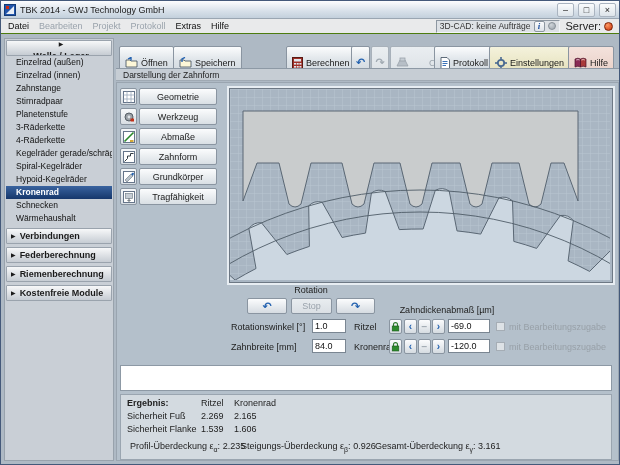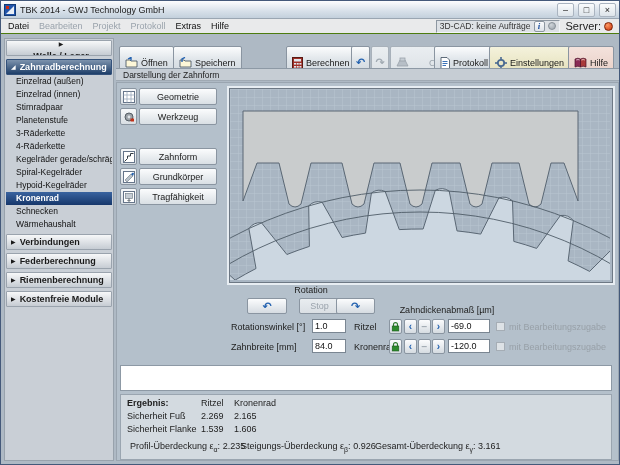--- a/index.html
+++ b/index.html
@@ -65,21 +65,21 @@
 
   
   .canvas{position:absolute;left:112px;top:5px;width:384px;height:195px;border:1px solid #6d7884;
     box-shadow:0 0 0 2px #e7edf2;background:#a9b6c3;}
 
   
   .plabel{position:absolute;font-size:9px;color:#222;white-space:nowrap;}
   .plabel.dim{color:#98a0a8;}
   .sbtn{position:absolute;height:16px;border:1px solid #8a95a1;border-radius:2px;
     background:linear-gradient(#fbfcfd,#d5dbe1);display:flex;align-items:center;justify-content:center;font-size:9px;color:#222;}
-  .sbtn.disabled{color:#9aa3ac;background:linear-gradient(#e9edf0,#dadfe4);margin-left:8px;}
+  .sbtn.disabled{color:#9aa3ac;background:linear-gradient(#e9edf0,#dadfe4);}
   .sq{position:absolute;width:13px;height:15px;border:1px solid #8a95a1;border-radius:2px;
     background:linear-gradient(#fbfcfd,#d5dbe1);display:flex;align-items:center;justify-content:center;}
   .chev{font-size:10px;font-weight:bold;color:#2563b0;line-height:10px;}
   .chev.gray{color:#a2abb3;}
   .field{position:absolute;height:14px;font-size:9px;padding:0 2px;border:1px solid #7a8692;background:#fff;color:#111;}
   .cb{position:absolute;width:9px;height:9px;background:#dde2e6;border:1px solid #a5adb5;}
 
   .message-box{position:absolute;left:3px;top:282px;width:492px;height:26px;background:#fff;border:1px solid #8d99a5;}
 
   
@@ -124,26 +124,23 @@
     </div>
     <span class="server-label">Server:</span>
     <span class="dot red" style="margin-right:4px;"></span>
   </div>
 
   <div class="sidebar">
     <div class="side-header">
       <span class="tri">▶</span>
       <span>Welle / Lager</span>
     </div>
-    <div class="side-header expanded">
-      <span class="tri">◢</span>
-      <span>Zahnradberechnung</span>
-    </div>
     <div class="side-item">Einzelrad (außen)</div>
     <div class="side-item">Einzelrad (innen)</div>
+    <div class="side-item">Zahnstange</div>
     <div class="side-item">Stirnradpaar</div>
     <div class="side-item">Planetenstufe</div>
     <div class="side-item">3-Räderkette</div>
     <div class="side-item">4-Räderkette</div>
     <div class="side-item">Kegelräder gerade/schräg</div>
     <div class="side-item">Spiral-Kegelräder</div>
     <div class="side-item">Hypoid-Kegelräder</div>
     <div class="side-item selected">Kronenrad</div>
     <div class="side-item">Schnecken</div>
     <div class="side-item">Wärmehaushalt</div>
@@ -258,20 +255,30 @@
       </div>
       <div class="mrow" style="top:25px;">
         <span class="mico">
             <svg width="12" height="12" viewBox="0 0 12 12">
               <circle cx="6" cy="6" r="4" fill="#9aa0a6" stroke="#555e66"></circle>
               <circle cx="6" cy="6" r="1.4" fill="#dfe4e8"></circle>
               <rect x="7.5" y="7.5" width="3.5" height="3" fill="#c23018"></rect>
             </svg>
           </span>
         <div class="mbtn">Werkzeug</div>
+      </div>
+      <div class="mrow" style="top:45px;">
+        <span class="mico">
+            <svg width="12" height="12" viewBox="0 0 12 12">
+              <rect x="0.5" y="0.5" width="11" height="11" fill="#fff" stroke="#66758a"></rect>
+              <path d="M1.5,10.5 L10.5,1.5" stroke="#2a8a2a" stroke-width="1.6"></path>
+              <path d="M7,10 L10.5,10" stroke="#d0a020" stroke-width="1.8"></path>
+            </svg>
+          </span>
+        <div class="mbtn">Abmaße</div>
       </div>
       <div class="mrow" style="top:65px;">
         <span class="mico">
             <svg width="12" height="12" viewBox="0 0 12 12">
               <rect x="0.5" y="0.5" width="11" height="11" fill="#fff" stroke="#66758a"></rect>
               <path d="M1.5,10.5 L4.5,7.5 L4.5,5 L7.5,5 L7.5,2.5 L10.5,2.5" fill="none" stroke="#333c44" stroke-width="1"></path>
             </svg>
           </span>
         <div class="mbtn">Zahnform</div>
       </div>

